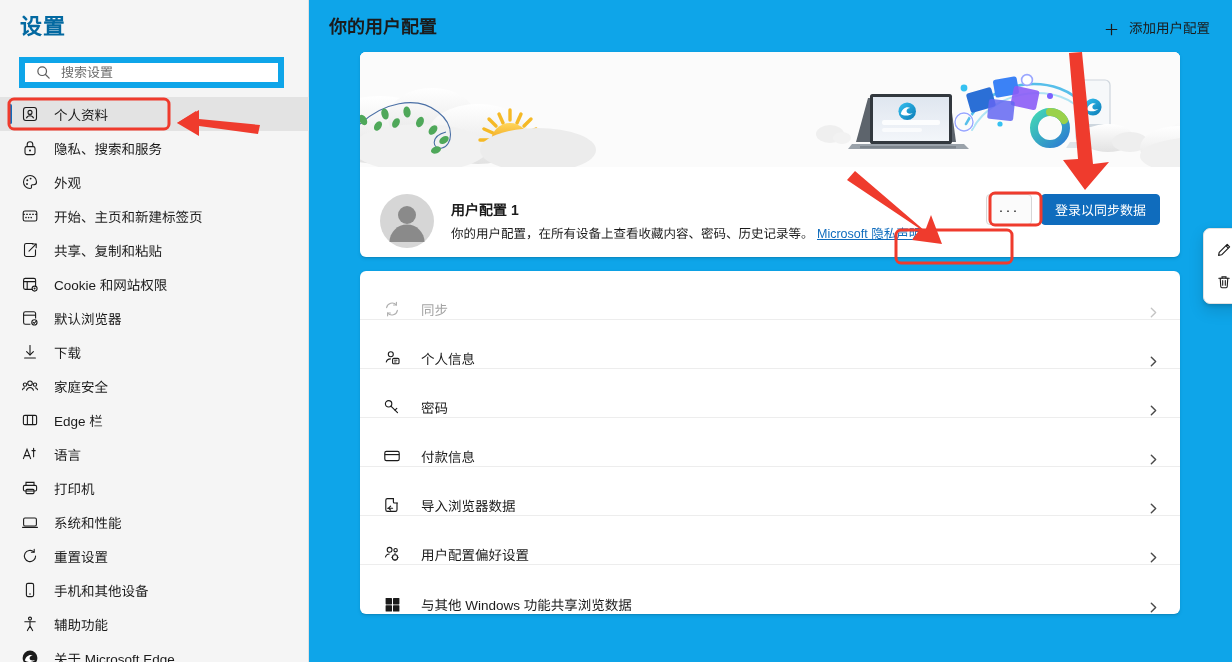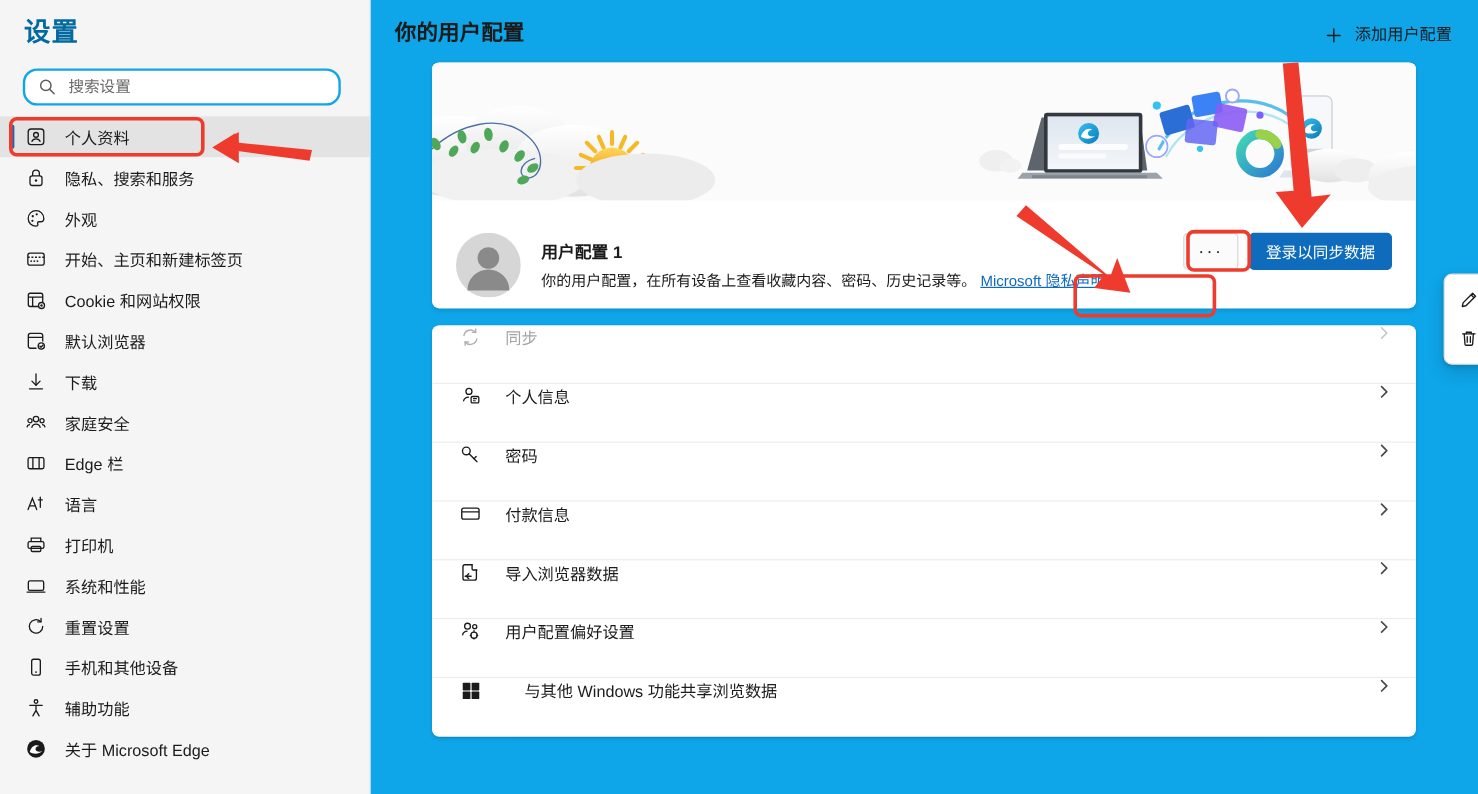--- a/index.html
+++ b/index.html
@@ -21,21 +21,21 @@
     box-sizing:border-box;
     flex:0 0 309px;
   }
   .settings-title{
     position:absolute;left:20px;top:8px;
     font-size:22px;font-weight:bold;color:#0369a1;
     letter-spacing:1px;
   }
   .search-wrap{
     position:absolute;left:19px;top:57px;width:265px;height:31px;
-    background:#ffffff;border:2px solid #0ea5e9;border-radius:12px;
+    background:#ffffff;border:6px solid #0ea5e9;border-radius:0;
     box-sizing:border-box;display:flex;align-items:center;
   }
   .search-icon{margin-left:11px;width:15px;height:15px;display:block;flex:0 0 auto;}
   .search-input{
     border:0;outline:0;background:transparent;
     font-family:inherit;font-size:13px;color:#1b1b1b;
     margin-left:10px;width:200px;height:20px;padding:0;
   }
   .search-input::placeholder{color:#6b6b6b;}
 
@@ -103,25 +103,25 @@
   .btn-primary{
     height:31px;background:#0f6cbd;border:1px solid #0f6cbd;border-radius:4px;
     color:#ffffff;font-size:13px;font-family:inherit;
     padding:12px 13px;display:flex;align-items:center;box-sizing:border-box;cursor:default;
     white-space:nowrap;
   }
 
   
   #list-card{top:271px;}
   .srow{
-    position:relative;display:flex;align-items:flex-start;
+    position:relative;display:flex;align-items:flex-end;
     height:49px;padding:0 20px 0 22px;box-sizing:border-box;
     border-bottom:1px solid #ededed;cursor:default;
   }
-  .srow:last-child{border-bottom:none;gap:16px;}
+  .srow:last-child{border-bottom:none;}
   .srow .ic{width:20px;height:20px;flex:0 0 20px;display:block;margin-right:19px;}
   .srow .lbl{font-size:13.5px;color:#1b1b1b;flex:1 1 auto;white-space:nowrap;}
   .srow .chev{width:13px;height:13px;flex:0 0 13px;display:block;}
   .srow.disabled .lbl{color:#a4a4a4;}
 
   
   .ctx-menu{
     position:absolute;left:894px;top:228px;width:138px;
     background:#ffffff;border:1px solid #e2e2e2;border-radius:7px;
     box-shadow:0 1.6px 3.6px rgba(0,0,0,.13),0 6.4px 14.4px rgba(0,0,0,.13);
@@ -197,20 +197,30 @@
             <rect x="3.2" y="5" width="13.6" height="10" rx="1.8"></rect>
             <path d="M3.2 8.4h13.6" stroke-dasharray="1.6 1.4"></path>
             <circle cx="6" cy="11.6" r=".8" fill="#1b1b1b" stroke="none"></circle>
             <circle cx="8.6" cy="11.6" r=".8" fill="#1b1b1b" stroke="none"></circle>
             <circle cx="11.2" cy="11.6" r=".8" fill="#1b1b1b" stroke="none"></circle>
           </svg>
         </span>
         <span class="lbl">开始、主页和新建标签页</span>
       </div>
 
+      <div class="navitem">
+        <span class="ic">
+          <svg width="20" height="20" viewBox="0 0 20 20" fill="none" stroke="#1b1b1b" stroke-width="1.1">
+            <path d="M13.4 3.5H6.3A1.8 1.8 0 0 0 4.5 5.3v9.4a1.8 1.8 0 0 0 1.8 1.8h7.4a1.8 1.8 0 0 0 1.8-1.8V9.6"></path>
+            <path d="M9 11.2 16 4.2" stroke-linecap="round"></path>
+            <path d="M12.4 4h3.8v3.8" stroke-linecap="round" stroke-linejoin="round"></path>
+          </svg>
+        </span>
+        <span class="lbl">共享、复制和粘贴</span>
+      </div>
 
       <div class="navitem">
         <span class="ic">
           <svg width="20" height="20" viewBox="0 0 20 20" fill="none" stroke="#1b1b1b" stroke-width="1.1">
             <rect x="3.6" y="4.4" width="12" height="11" rx="1.6"></rect>
             <path d="M3.6 7.6h12M7.2 7.6v7.8"></path>
             <circle cx="14.6" cy="14.6" r="2.5" fill="#fff"></circle>
             <circle cx="14.6" cy="14.6" r="1" fill="#1b1b1b" stroke="none"></circle>
           </svg>
         </span>

